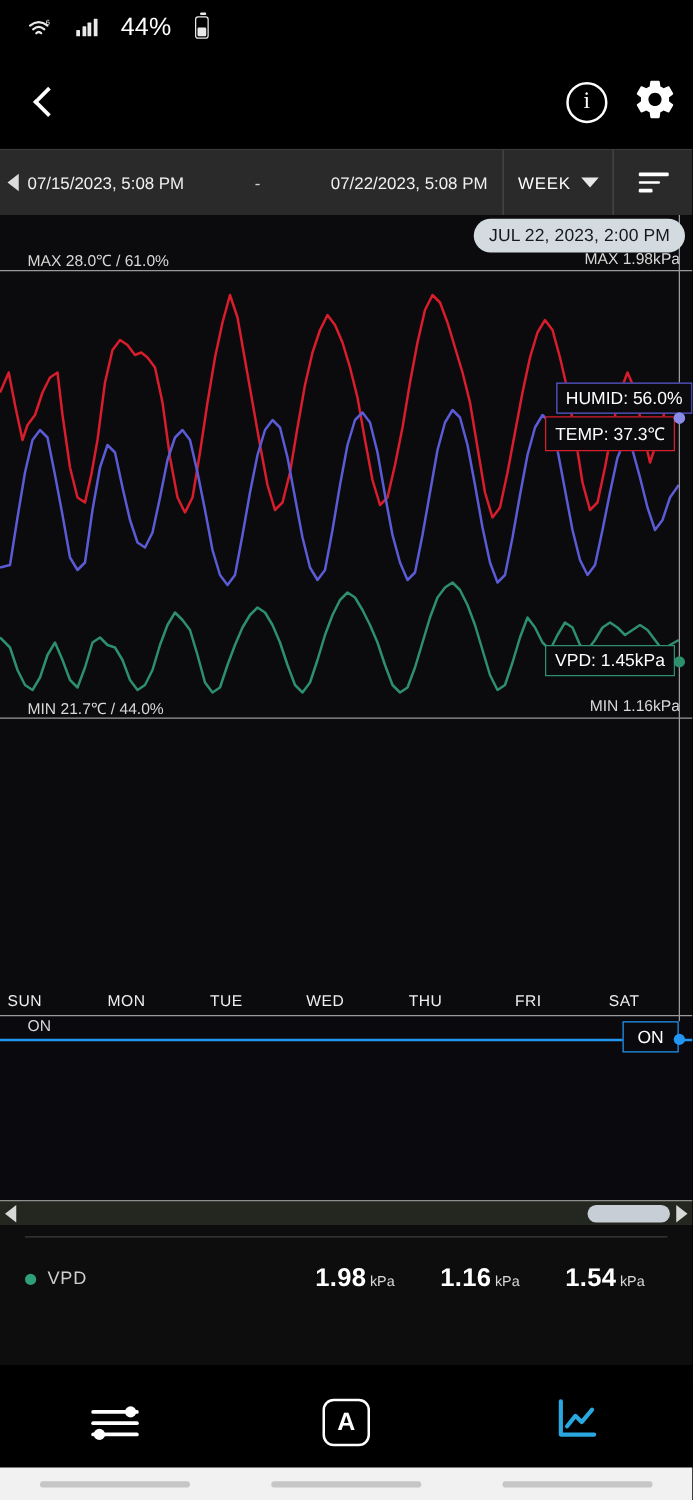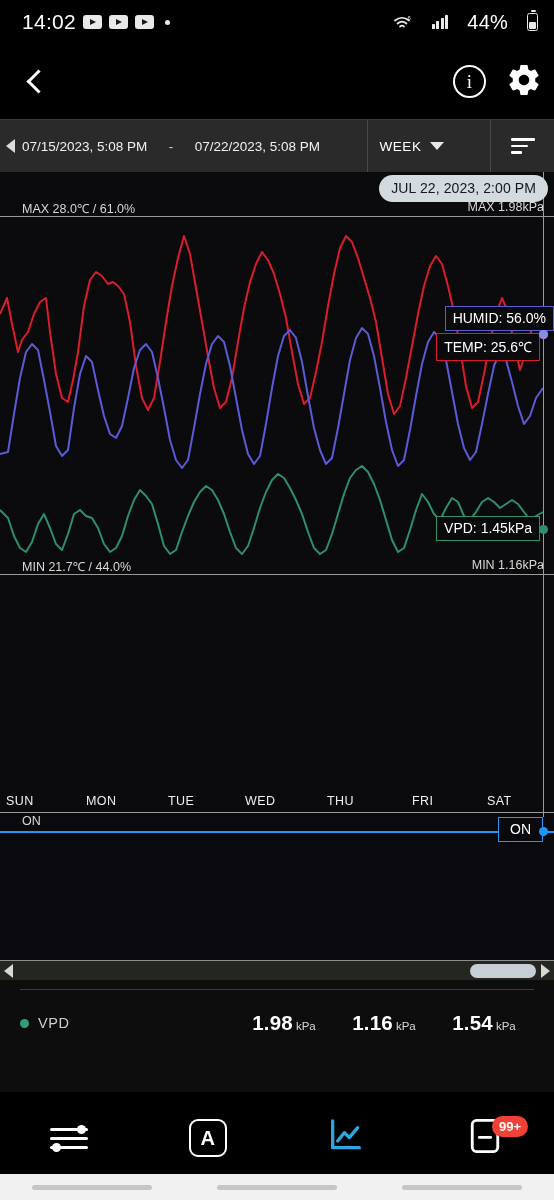--- a/index.html
+++ b/index.html
@@ -42,21 +42,21 @@
   .title-sub{ font-size:14.5px; font-weight:bold; margin-top:5px; letter-spacing:.2px;}
   .tb-right{ position:absolute; right:12px; top:50%; transform:translateY(-50%);
              display:flex; align-items:center; gap:20px; }
   .info-ico{ width:33px;height:33px;border:2.3px solid #fff;border-radius:50%;
              display:flex;align-items:center;justify-content:center;font-size:19px;
              font-family:"Liberation Serif",serif; cursor:pointer;}
   .gear-ico{ cursor:pointer; }
 
   
   .datebar{ height:53px; display:flex; align-items:stretch; background:#2a2a2a;
-            border-top:1px solid #3a3a3a;gap:35px; }
+            border-top:1px solid #3a3a3a; }
   .db-range{ flex:1; display:flex; align-items:center; padding-left:6px; position:relative;}
   .db-arrow{ width:0;height:0;border-top:7px solid transparent;border-bottom:7px solid transparent;
              border-right:9px solid #dcdcdc; margin-right:7px; cursor:pointer;}
   .db-d1,.db-d2{ font-size:13.5px; color:#f0f0f0; }
   .db-dash{ flex:1; text-align:center; font-size:13.5px; color:#cfcfcf; }
   .db-d2{ padding-right:12px; }
   .db-week{ width:88px; border-left:1px solid #4a4a4a; display:flex; align-items:center;
             justify-content:center; gap:8px; cursor:pointer;}
   .db-week span{ font-size:13.5px; letter-spacing:.6px; }
   .caret{ width:0;height:0;border-left:7px solid transparent;border-right:7px solid transparent;
@@ -134,27 +134,20 @@
   .badge{ position:absolute; top:14px; right:26px; background:#ef4136; color:#fff;
           font-size:13px; font-weight:bold; padding:3px 7px; border-radius:11px; z-index:3;}
   .gesture{ position:absolute; left:0; right:0; bottom:0; height:26px; background:#f1f1f1;
             display:flex; align-items:center; justify-content:space-around;}
   .gbar{ width:120px; height:5px; background:#c6c6c6; border-radius:3px;}
 </style>
 </head>
 <body>
 
 <div class="statusbar">
-  <div class="sb-left">
-    <span class="sb-time">14:02</span>
-    <span class="yt-ico"></span>
-    <span class="yt-ico"></span>
-    <span class="yt-ico"></span>
-    <span class="dot-ico"></span>
-  </div>
   <div class="sb-right">
     <span class="wifi-ico">
       <svg width="20" height="17" viewBox="0 0 20 17">
         <path d="M2 6.5 Q9 1 16 6.5" stroke="#e9e9e9" stroke-width="1.7" fill="none" stroke-linecap="round"></path>
         <path d="M4.5 9.5 Q9 5.6 13.5 9.5" stroke="#e9e9e9" stroke-width="1.7" fill="none" stroke-linecap="round"></path>
         <path d="M7 12.6 Q9 10.6 11 12.6" stroke="#e9e9e9" stroke-width="1.7" fill="none" stroke-linecap="round"></path>
         <text x="14.5" y="6" font-size="6" fill="#e9e9e9" font-family="Liberation Sans, sans-serif">6</text>
       </svg>
     </span>
     <span class="sig-ico">
@@ -243,21 +236,21 @@
         140,288 146,294 152,302 158,322 164,344 170,352 176,348 182,330 188,314 194,300
         200,290 206,284 212,288 218,298 224,312 230,330 236,346 242,352 248,344 254,326
         260,306 266,290 272,278 278,272 284,276 290,286 296,298 302,312 308,330 314,346
         320,352 326,348 332,332 338,312 344,292 350,276 356,268 362,264 368,270 374,282
         380,298 386,318 392,338 398,350 404,346 410,328 416,308 422,292 428,300 434,312
         440,318 446,306 452,296 458,300 464,314 470,318 476,310 482,300 488,296 494,300
         500,306 506,302 512,298 518,302 524,310 530,318 536,314 543,310"></polyline>
     </svg>
 
     <div class="tip tip-h" style="right:0;top:104px">HUMID: 56.0%</div>
-    <div class="tip tip-t" style="right:14px;top:131px">TEMP: 25.6℃</div>
+    <div class="tip tip-t" style="right:14px;top:131px">TEMP: 37.3℃</div>
     <div class="mk" style="left:539px;top:128px;background:#8a8ae8"></div>
     <div class="mk" style="left:539px;top:128px;background:#8a8ae8"></div>
 
     <div class="tip tip-v" style="right:14px;top:314px">VPD: 1.45kPa</div>
     <div class="mk" style="left:539px;top:323px;background:#2e8f6d"></div>
 
     <div class="hline" style="top:372px"></div>
     <span class="lbl" style="left:22px;top:356px">MIN 21.7℃ / 44.0%</span>
     <span class="lbl" style="right:10px;top:356px">MIN 1.16kPa</span>
   </div>
@@ -365,28 +358,19 @@
     <span class="abox">A</span>
   </div>
   <div class="bnav-item">
     <span>
       <svg width="40" height="40" viewBox="0 0 24 24" fill="none" stroke="#29a8e0" stroke-width="2" stroke-linecap="round" stroke-linejoin="round">
         <path d="M4 3 v16 h16"></path>
         <path d="M7 15 l4-5 3 3 5-6"></path>
       </svg>
     </span>
   </div>
-  <div class="bnav-item">
-    <span>
-      <svg width="34" height="38" viewBox="0 0 24 26" fill="none" stroke="#fff" stroke-width="2" stroke-linejoin="round">
-        <rect x="3" y="2" width="18" height="22" rx="3"></rect>
-        <path d="M8 14 h8" stroke-linecap="round"></path>
-      </svg>
-    </span>
-    <span class="badge">99+</span>
-  </div>
 </div>
 
 <div class="gesture">
   <span class="gbar"></span>
   <span class="gbar"></span>
   <span class="gbar"></span>
 </div>
 
 </body></html>

